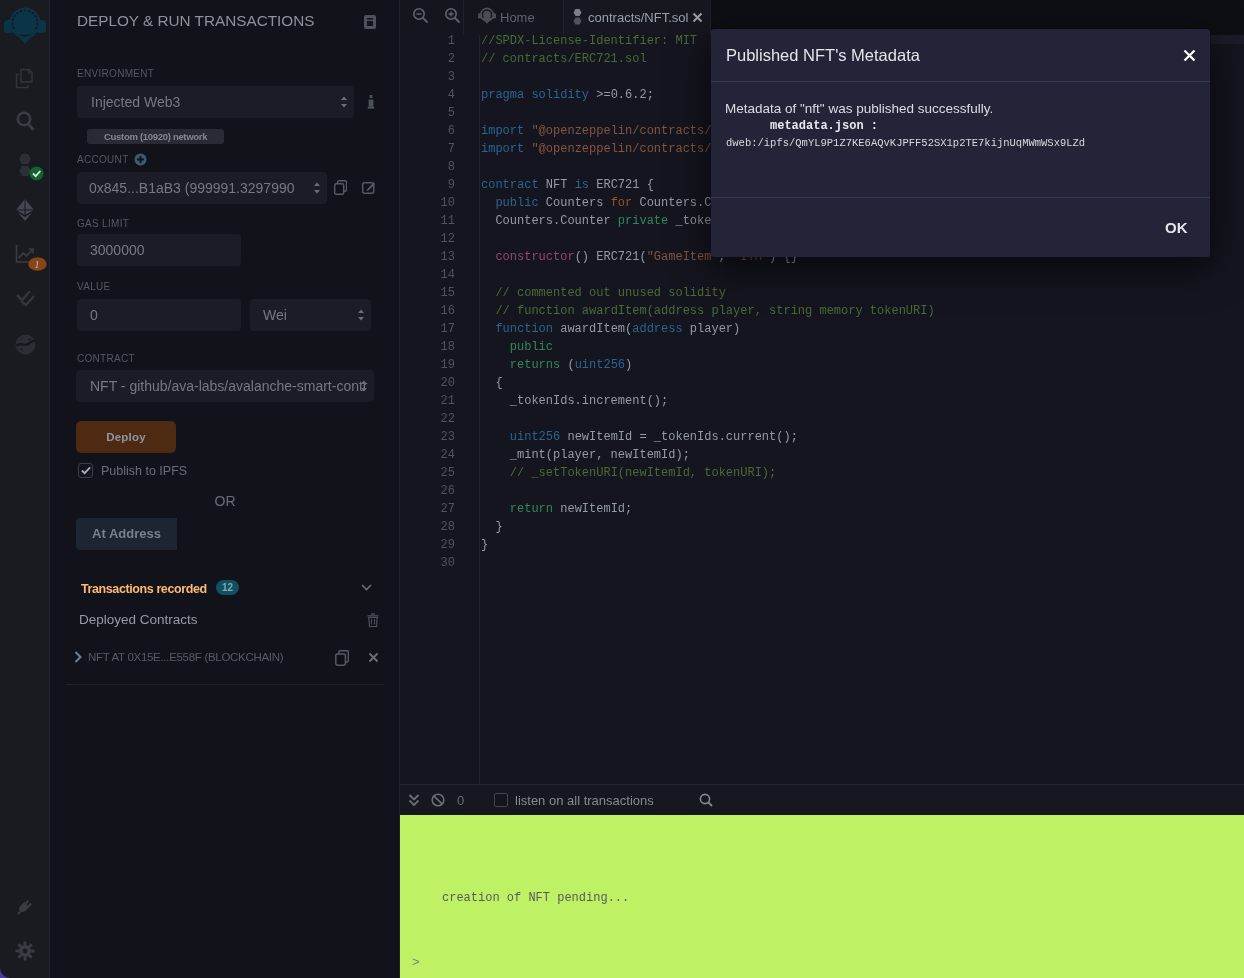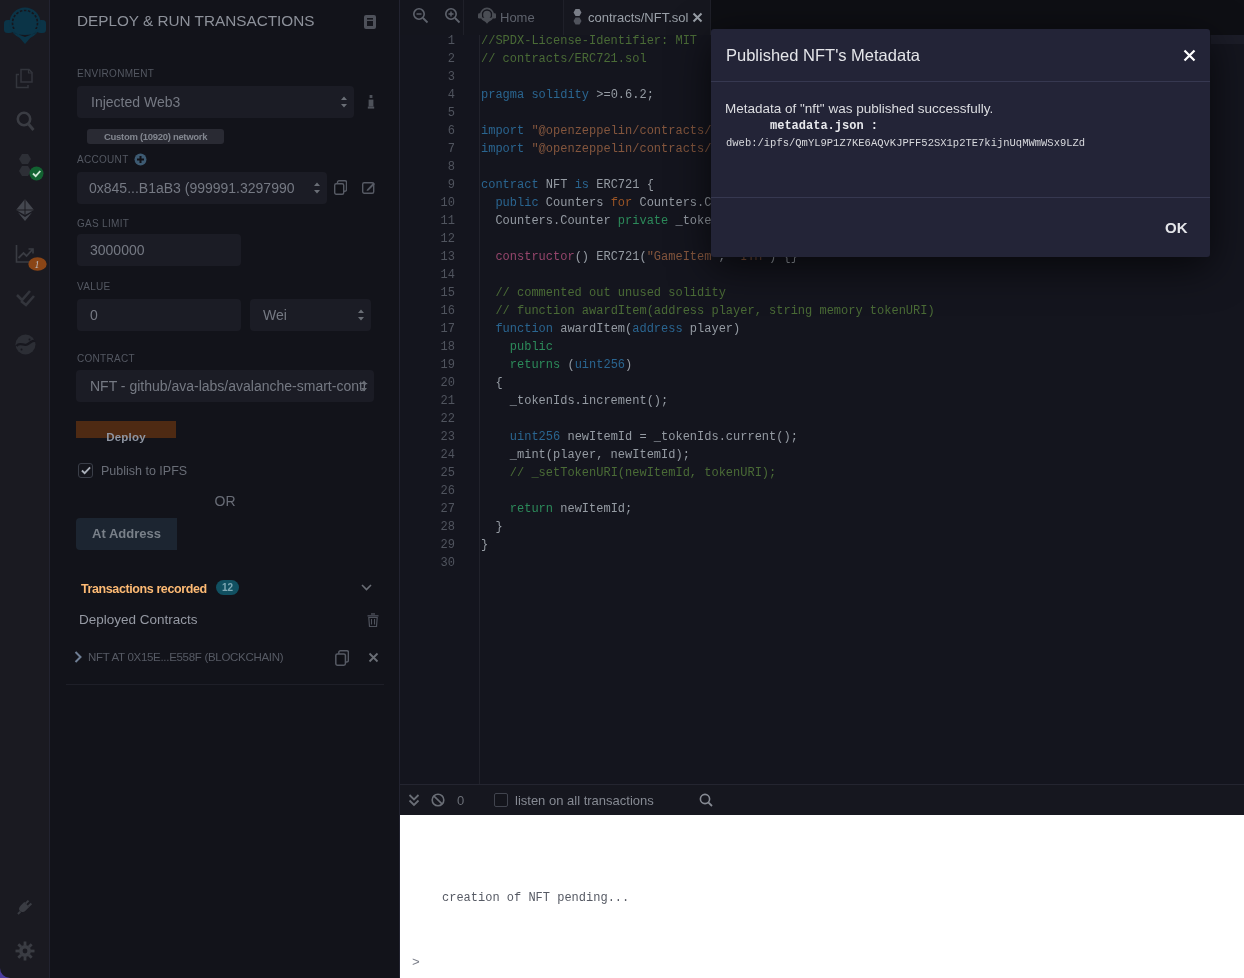--- a/index.html
+++ b/index.html
@@ -23,21 +23,21 @@
 #editor { position:absolute; left:400px; top:35px; width:844px; height:749px; background:#14151e; }
 #gutter { position:absolute; left:400px; top:32px; width:55px; text-align:right; white-space:pre;
   font-family:"Liberation Mono", monospace; font-size:12px; line-height:18px; color:#50545e; }
 #code { position:absolute; left:481px; top:32px; font-family:"Liberation Mono", monospace;
   font-size:12px; line-height:18px; color:#959ba3; white-space:pre; }
 #guide { position:absolute; left:479px; top:35px; width:1px; height:749px; background:#21222b; }
 .cm { color:#4a6b36; } .kw { color:#2a6590; } .st { color:#84563d; }
 .or { color:#9a5526; } .gr { color:#2c8a5a; } .pk { color:#96466c; }
 #termbar { position:absolute; left:400px; top:784px; width:844px; height:31px; background:#16171f;
   border-top:1px solid #242530; }
-#termbody { position:absolute; left:400px; top:815px; width:844px; height:163px; background:#ffffff; }
+#termbody { position:absolute; left:400px; top:815px; width:844px; height:163px; background:#bef264; }
 
 #modal { position:absolute; left:711px; top:29px; width:499px; height:228px; background:#232437;
   border-radius:3px; box-shadow:0 10px 40px rgba(0,0,0,.65); }
 </style>
 </head>
 <body>
 <div id="app">
 <div id="corner"></div>
 <div id="iconbar">
   <svg class="abs" style="left:4px;top:6px;" width="42" height="38" viewBox="0 0 42 38">
@@ -152,21 +152,21 @@
   <div class="box" style="left:27px;top:299px;width:164px;height:32px;line-height:32px;padding-left:13px;">0</div>
   <div class="box" style="left:200px;top:299px;width:121px;height:32px;line-height:32px;padding-left:13px;">Wei</div>
   <svg class="chev" style="left:307px;top:307px;" viewBox="0 0 8 16">
         <path d="M1 6 L4 2.5 L7 6 Z M1 10 L4 13.5 L7 10 Z" fill="#6a6e76"></path>
       </svg>
   <div class="label" style="left:27px;top:353px;">CONTRACT</div>
   <div class="box" style="left:26px;top:370px;width:298px;height:32px;line-height:32px;padding-left:14px;overflow:hidden;">NFT - github/ava-labs/avalanche-smart-contr</div>
   <svg class="chev" style="left:310px;top:378px;" viewBox="0 0 8 16">
         <path d="M1 6 L4 2.5 L7 6 Z M1 10 L4 13.5 L7 10 Z" fill="#6a6e76"></path>
       </svg>
-  <div class="abs" style="left:26px;top:421px;width:100px;height:17px;background:#4e2a13;border-radius:0;color:#8f95a1;font-size:11.5px;font-weight:bold;letter-spacing:.2px;text-align:center;line-height:32px;">Deploy</div>
+  <div class="abs" style="left:26px;top:421px;width:100px;height:32px;background:#4e2a13;border-radius:5px;color:#8f95a1;font-size:11.5px;font-weight:bold;letter-spacing:.2px;text-align:center;line-height:32px;">Deploy</div>
   <div class="abs" style="left:28px;top:463px;width:15px;height:15px;background:#14151c;border:1px solid #3a3e48;border-radius:3px;"></div>
   <svg class="abs" style="left:31px;top:466px;" width="10" height="9" viewBox="0 0 11 9">
         <path d="M1 4.5 L4 7.5 L10 1" stroke="#aab0ba" stroke-width="2" fill="none"></path>
       </svg>
   <div class="abs" style="left:51px;top:464px;font-size:12.5px;color:#696d77;">Publish to IPFS</div>
   <div class="abs" style="left:0;top:493px;width:350px;text-align:center;font-size:14px;color:#696d77;">OR</div>
   <div class="abs" style="left:26px;top:518px;width:101px;height:32px;background:#1c2531;border-radius:4px 0 0 4px;color:#798089;font-size:13px;font-weight:bold;text-align:center;line-height:32px;">At Address</div>
   <div class="abs" style="left:31px;top:582px;font-size:12.5px;color:#fdba74;font-weight:bold;letter-spacing:-0.4px;">Transactions recorded</div>
   <div class="abs" style="left:166px;top:580px;height:15px;background:#115061;border-radius:8px;font-size:10px;font-weight:bold;color:#7fa8b4;line-height:15px;padding:0 6px;">12</div>
   <svg class="abs" style="left:311px;top:584px;" width="11" height="7" viewBox="0 0 11 7">

